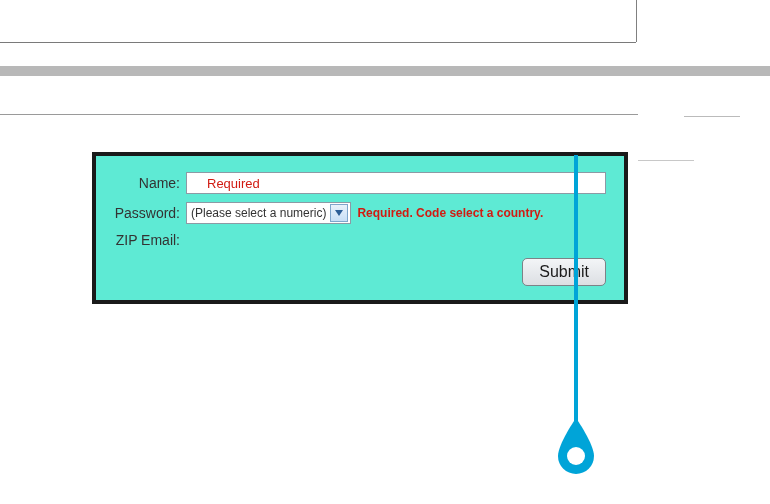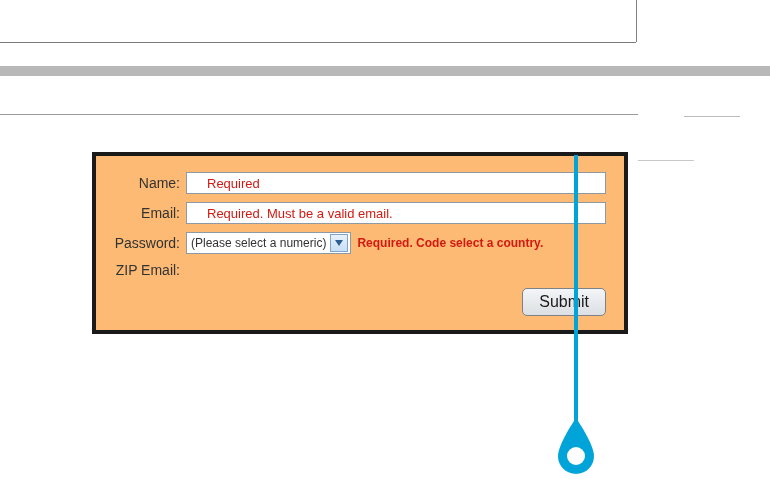--- a/index.html
+++ b/index.html
@@ -64,21 +64,21 @@
     width: 56px;
     height: 0;
     border-top: 1px solid #c8c8c8;
   }
 
   .form-card {
     position: absolute;
     left: 92px;
     top: 152px;
     width: 536px;
-    background: #fdba74;
+    background: #5eead4;
     border: 4px solid #1a1a1a;
     padding: 16px 18px 14px 6px;
     box-sizing: border-box;
   }
   .form-row {
     display: flex;
     align-items: center;
     margin-bottom: 8px;
     font-size: 14px;
   }
@@ -177,24 +177,20 @@
   <div class="hr2c"></div>
 </div>
 
 <div class="form-card">
 
   <div class="form-row">
     <div class="form-label">Name:</div>
     <input type="text" class="text-input" value="Required" style="">
   </div>
 
-  <div class="form-row">
-    <div class="form-label">Email:</div>
-    <input type="text" class="text-input" value="Required. Must be a valid email." style="">
-  </div>
 
 
   <div class="form-row">
     <div class="form-label">Password:</div>
     <span class="select-wrap">
       <span class="select-text">(Please select a numeric)</span>
       <span class="select-btn">
         <svg width="8" height="6" viewBox="0 0 8 6">
             <polygon points="0,0 8,0 4,6" fill="#2b5e97"></polygon>
           </svg>

